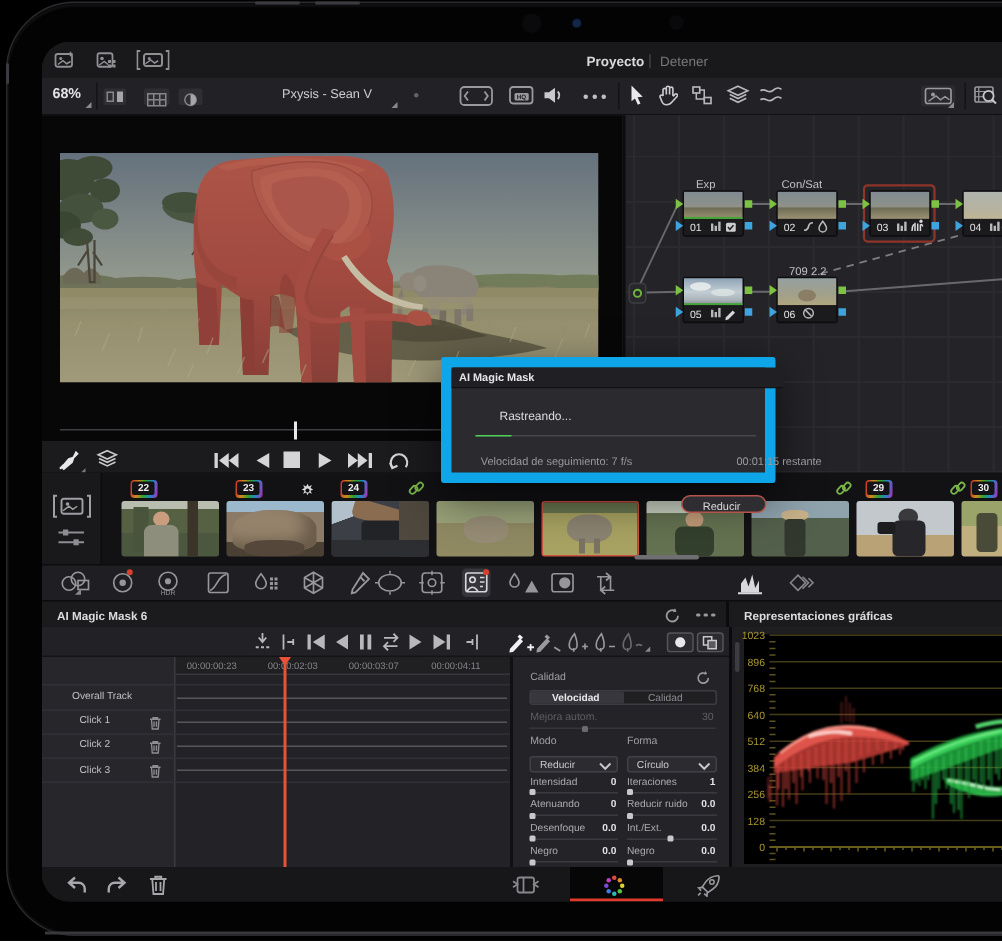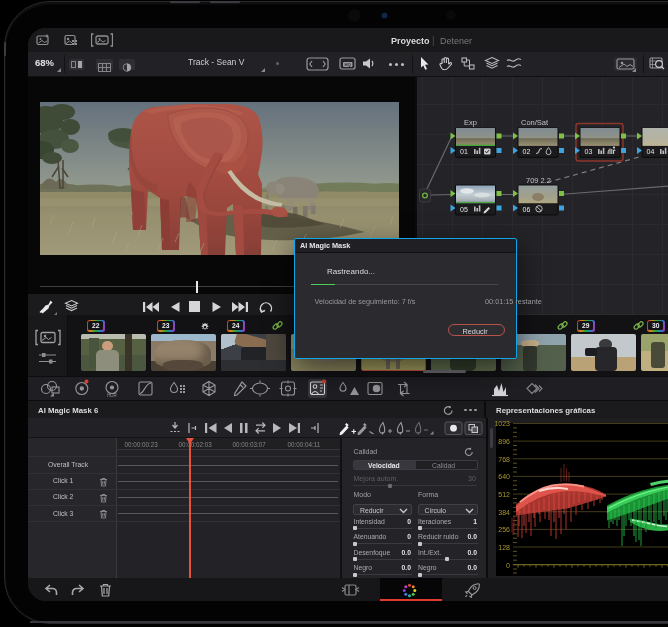--- a/index.html
+++ b/index.html
@@ -45,22 +45,22 @@
   .badge span{display:block;margin:1.3px;height:8.9px;background:#141417;border-radius:1.5px;
     font-size:6.7px;font-weight:bold;color:#ededf0;text-align:center;line-height:9px;}
   .dd{position:absolute;width:58.5px;height:10.5px;background:#2b2b30;border:1px solid #404046;border-radius:2px;box-sizing:border-box;}
   .plbl{position:absolute;font-size:6.8px;color:#aaaaaf;white-space:nowrap;}
   .pval{position:absolute;font-size:6.8px;font-weight:bold;color:#e2e2e5;text-align:right;white-space:nowrap;}
   .sline{position:absolute;width:58.5px;height:1.2px;background:#3a3a40;}
   .shandle{position:absolute;width:4px;height:4px;background:#c8c8cc;border-radius:1px;}
   #scope{left:458px;top:389.5px;width:182px;height:160.5px;background:#1e1e21;
     border-left:2px solid #0b0b0d;box-sizing:border-box;overflow:hidden;}
   #footer{left:0;top:550px;width:640px;height:23px;background:#17171a;}
-  #dialog{left:265.5px;top:209.5px;width:223px;height:121px;background:#2b2b2f;
-    border:1px solid #0ea5e9;box-sizing:border-box;border-radius:2px;
+  #dialog{left:265.5px;top:209.5px;width:223px;height:84px;background:#2b2b2f;
+    border:7px solid #0ea5e9;box-sizing:border-box;border-radius:2px;
     box-shadow:0 10px 30px rgba(0,0,0,.6);}
 </style>
 </head>
 <body>
 <div id="stage">
 
   <div class="abs" id="device"></div>
   <div class="abs" id="btn-top1"></div>
   <div class="abs" id="btn-top2"></div>
   <div class="abs" id="btn-left"></div>
@@ -113,21 +113,21 @@
               <path d="M6.5 1.5 v8 M10.5 1.5 v8 M2.5 5.5 h12"></path>
             </g>
           </svg>
       </div>
       <div class="abs" style="left:91px;top:7px;width:16px;height:11px;background:#2e2e33;border-radius:1.5px;">
         <svg width="16" height="11">
             <circle cx="8" cy="5.5" r="3.8" fill="none" stroke="#86868a"></circle>
             <path d="M8 1.7 a3.8 3.8 0 0 1 0 7.6 z" fill="#a6a6aa"></path>
           </svg>
       </div>
-      <span class="txt" style="left:160px;top:5px;font-size:8.5px;color:#cfcfd2;">Track - Sean V</span>
+      <span class="txt" style="left:160px;top:5px;font-size:8.5px;color:#cfcfd2;">Pxysis - Sean V</span>
       <div class="abs" style="left:233px;top:16px;width:0;height:0;border-left:4px solid transparent;border-bottom:4px solid #8a8a8e;"></div>
       <div class="abs" style="left:248px;top:10px;width:3px;height:3px;border-radius:50%;background:#626266;"></div>
       <svg class="abs" style="left:278px;top:5px" width="23" height="14" viewBox="0 0 23 14">
         <rect x="1" y="1" width="21" height="12" rx="2.5" fill="none" stroke="#9a9a9e" stroke-width="1.2"></rect>
         <path d="M6 4 l-2.2 3 2.2 3 M17 4 l2.2 3 -2.2 3" stroke="#9a9a9e" stroke-width="1.2" fill="none"></path>
       </svg>
       <svg class="abs" style="left:311px;top:4px" width="17" height="15" viewBox="0 0 17 15">
         <rect x="1" y="2" width="15" height="11" rx="2" fill="none" stroke="#9a9a9e" stroke-width="1.2"></rect>
         <rect x="4" y="6" width="9.5" height="5" rx="1" fill="#9a9a9e"></rect>
         <text x="8.7" y="10" font-size="4.2" font-weight="bold" fill="#1e1e21" text-anchor="middle" font-family="Liberation Sans">HQ</text>

